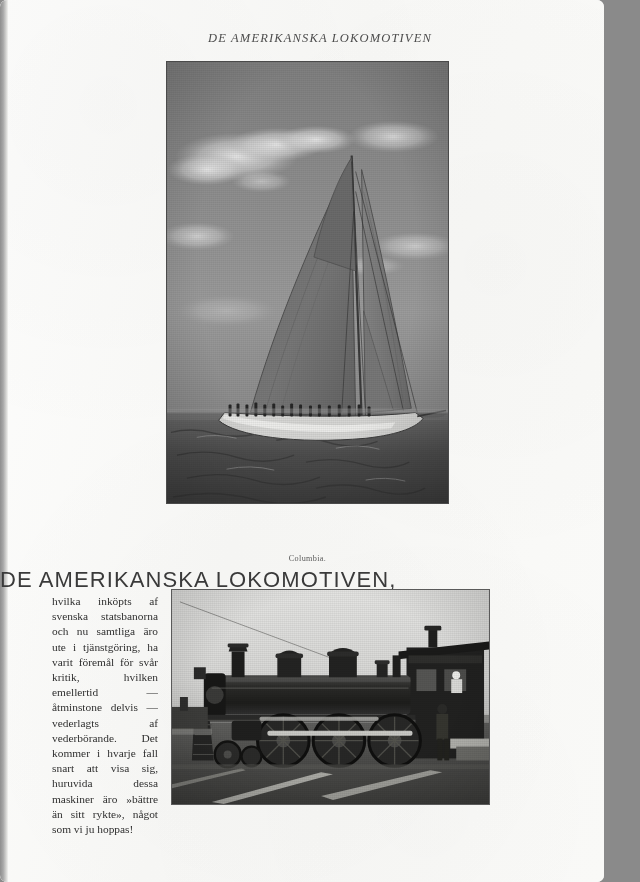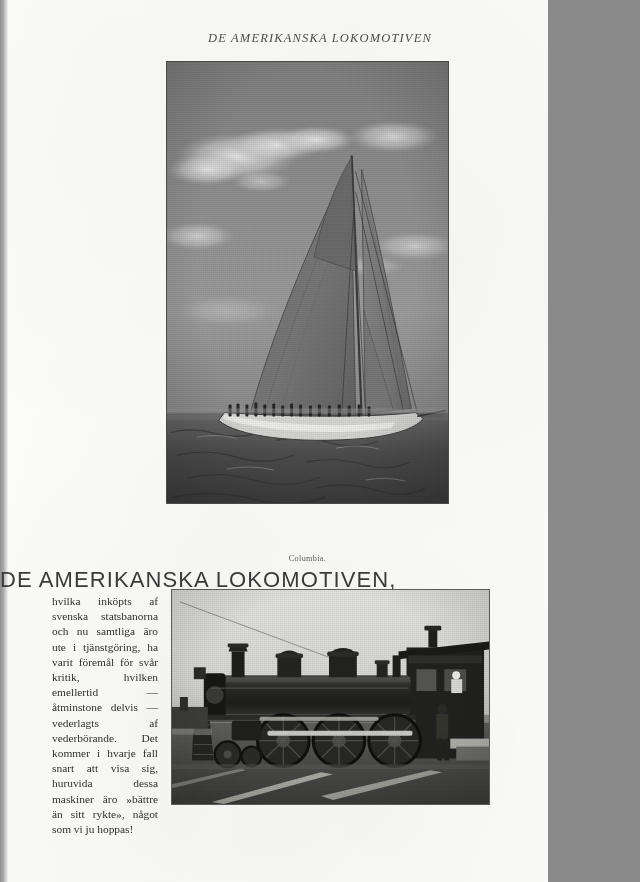--- a/index.html
+++ b/index.html
@@ -9,24 +9,25 @@
   }
   body {
     width: 640px;
     height: 882px;
     overflow: hidden;
     font-family: "Liberation Serif", "DejaVu Serif", serif;
   }
 
   #page {
     position: relative;
-    width: 548px;
+    width: 604px;
     height: 882px;
     background: #ffffff;
     overflow: hidden;
+    border-radius: 7px;
   }
 
   
   #paper-texture {
     position: absolute;
     inset: 0;
     background:
       radial-gradient(circle at 18% 12%, rgba(0,0,0,0.018) 0%, rgba(0,0,0,0) 38%),
       radial-gradient(circle at 82% 30%, rgba(0,0,0,0.016) 0%, rgba(0,0,0,0) 40%),
       radial-gradient(circle at 45% 78%, rgba(0,0,0,0.015) 0%, rgba(0,0,0,0) 42%),

